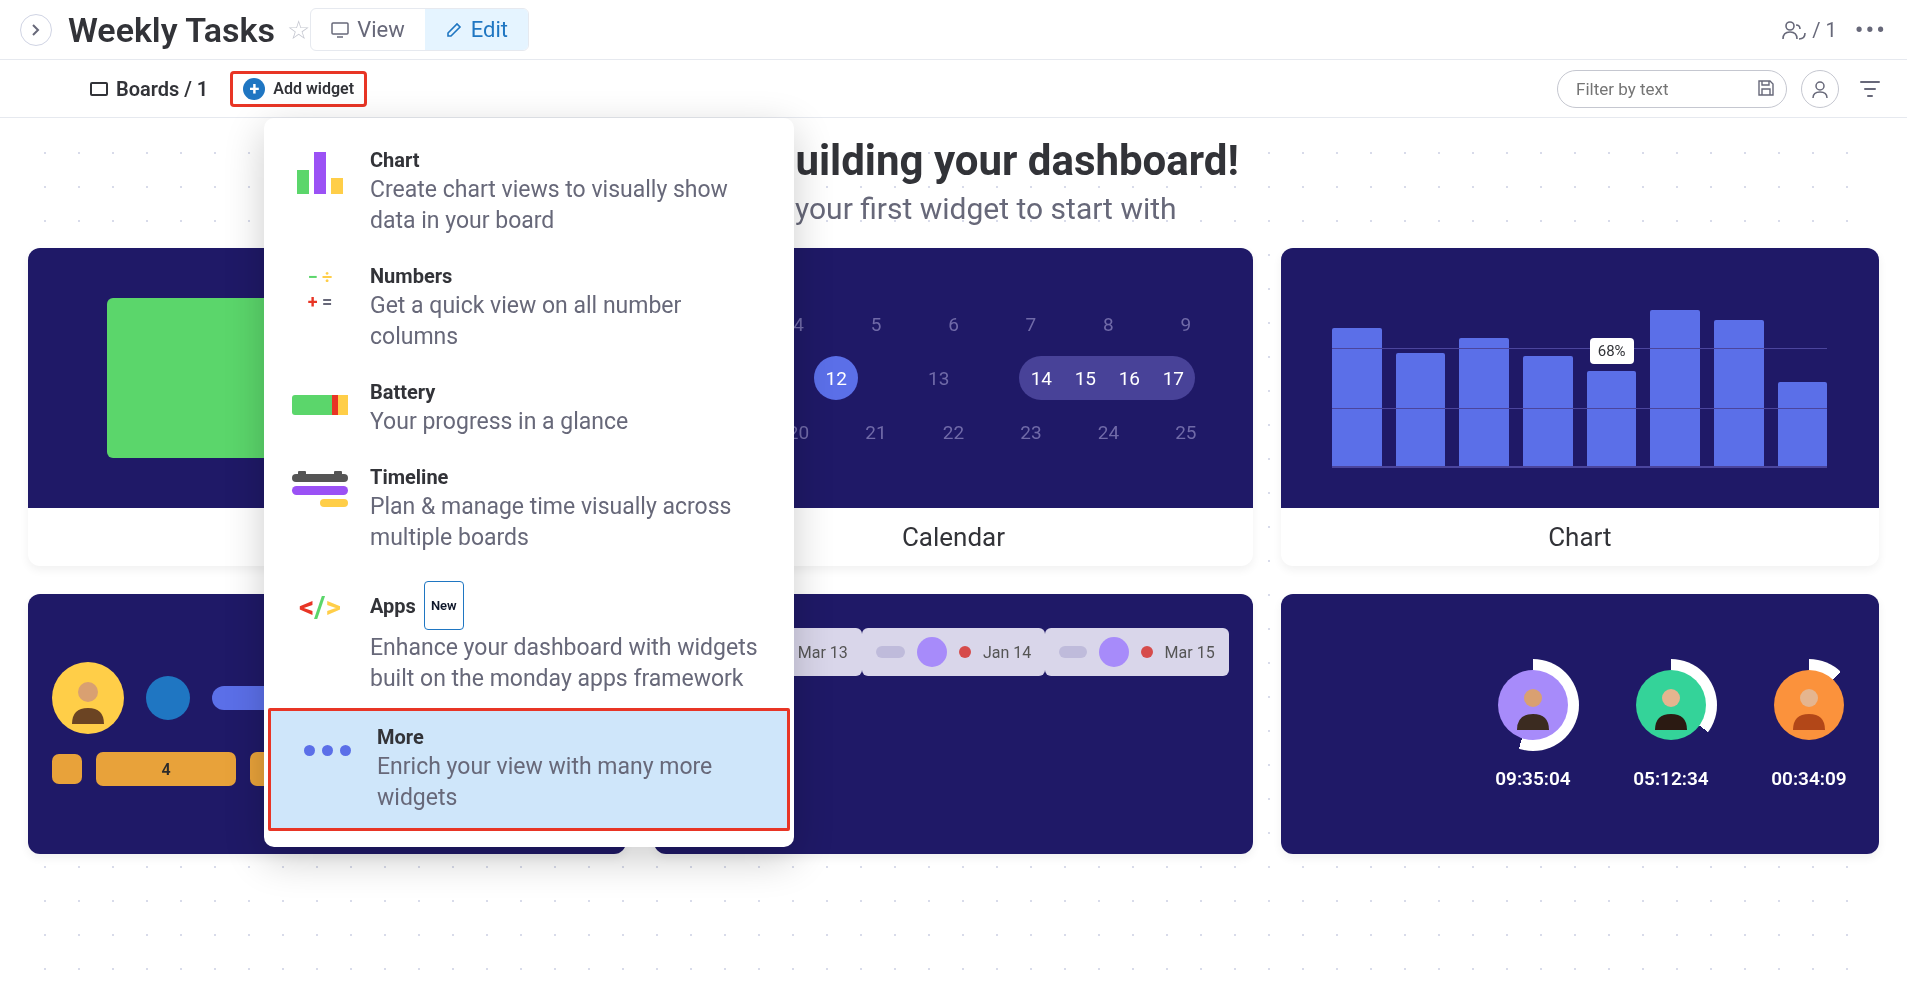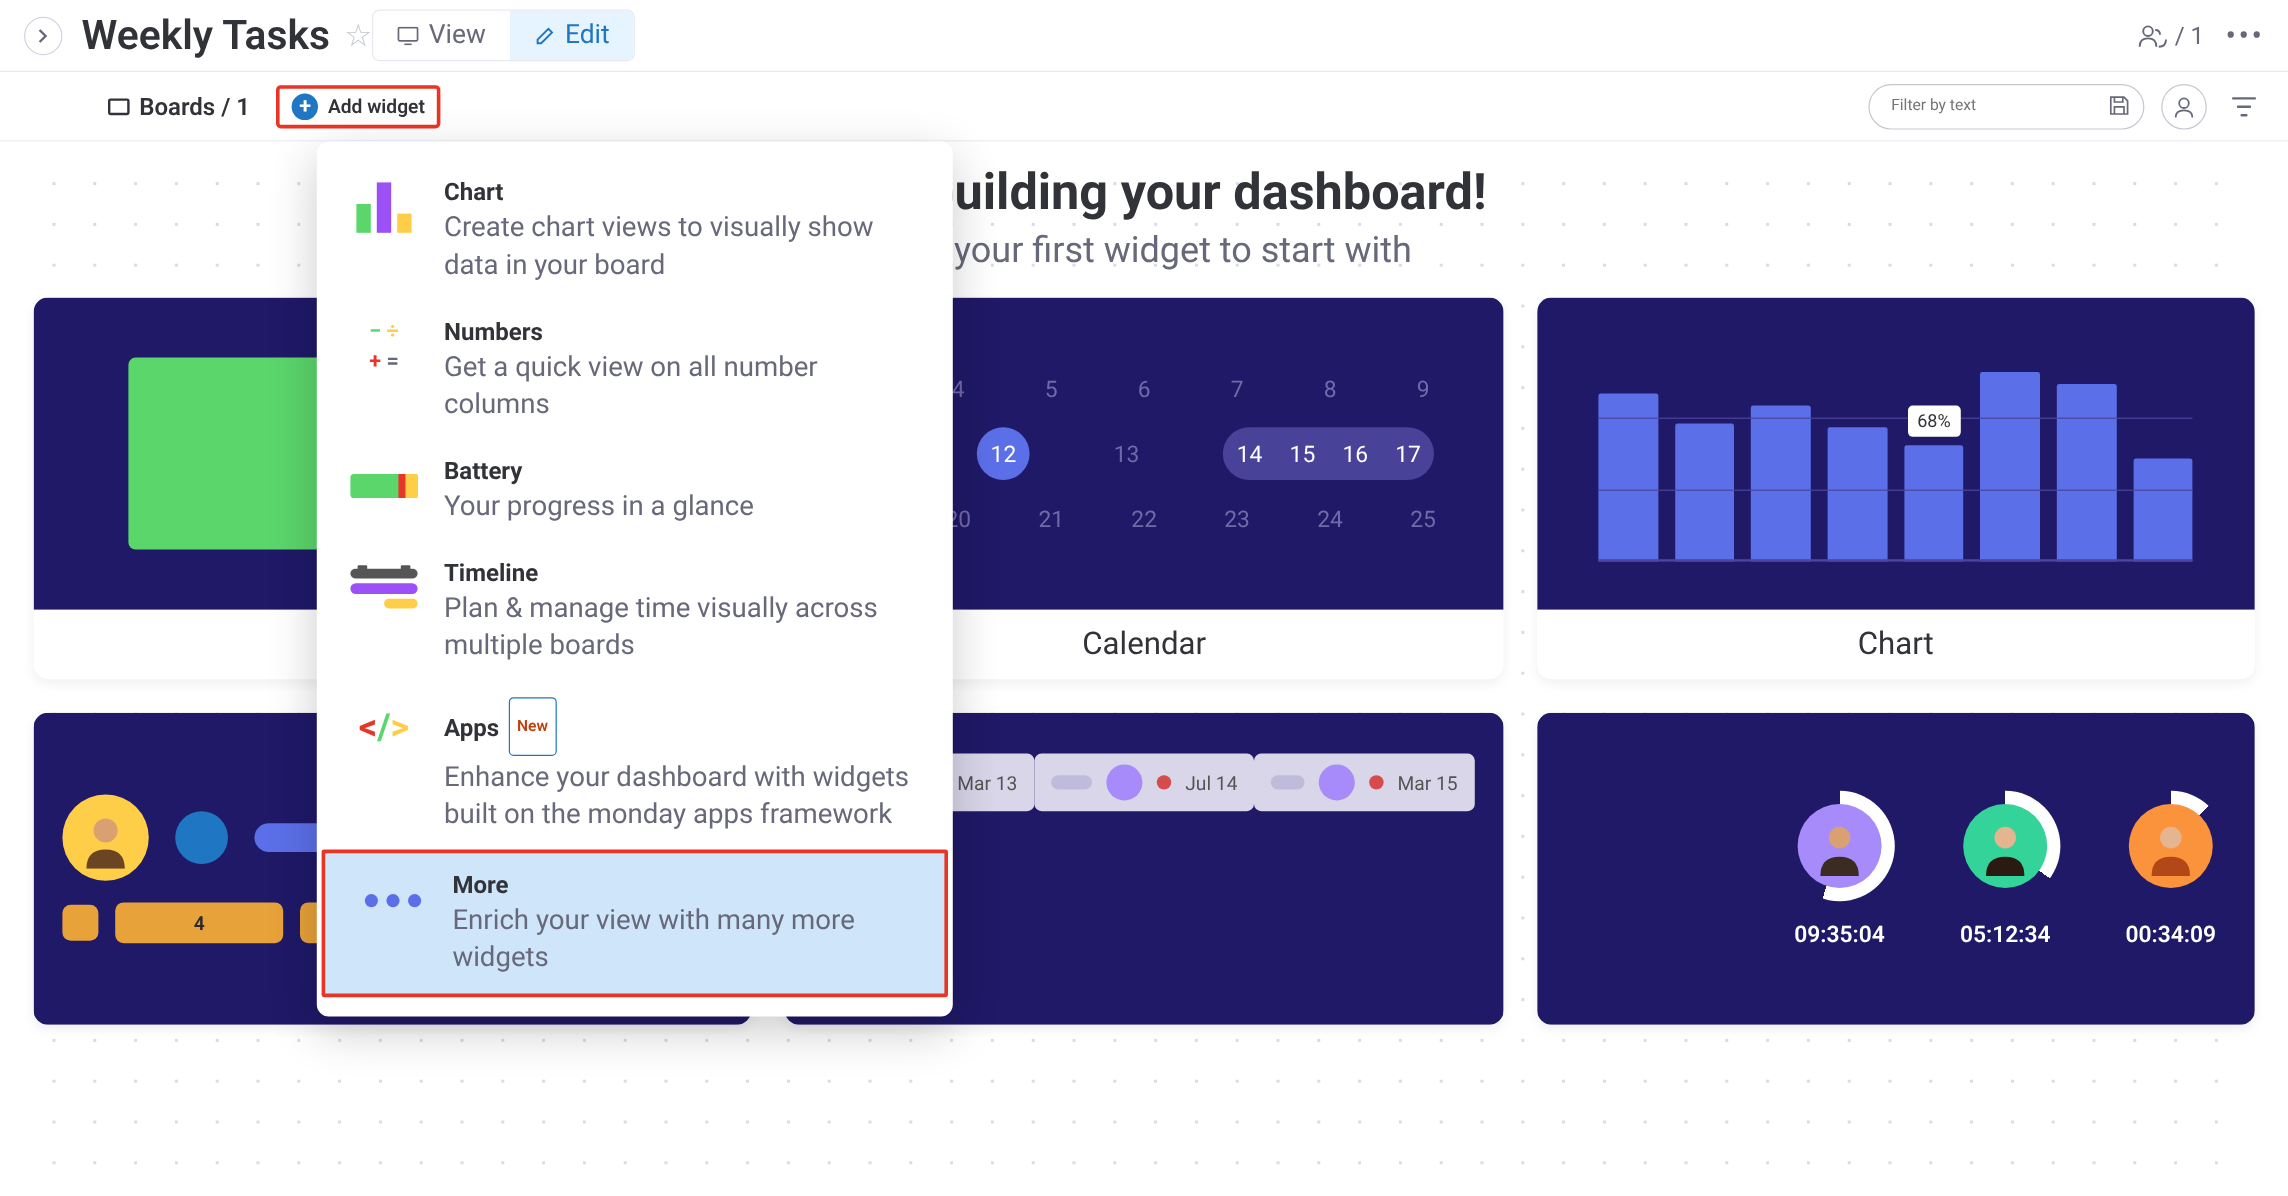--- a/index.html
+++ b/index.html
@@ -19,21 +19,21 @@
   .more-header { color:#676879; font-size:26px; letter-spacing:2px; cursor:pointer;}
 
   
   .toolbar { height: 58px; display:flex; align-items:center; padding: 0 20px; border-bottom:1px solid #e6e9ef; position:relative; background:#fff;}
   .boards-chip { display:flex; align-items:center; gap:8px; font-size:20px; font-weight:600; color:#323338; margin-left:70px;}
   .boards-icon { width:18px; height:14px; border:2px solid #323338; border-radius:2px; position:relative;}
   .add-widget-wrap { margin-left: 22px; border:3px solid #e83525; padding:4px 10px; border-radius:4px; display:flex; align-items:center; gap:8px; cursor:pointer;}
   .plus-circ { width:22px; height:22px; background:#1f76c2; border-radius:50%; display:flex; align-items:center; justify-content:center; color:#fff; font-size:18px; font-weight:bold;}
   .add-widget-label { font-size:16px; font-weight:600; color:#323338;text-align:center;}
   .toolbar-right { margin-left:auto; display:flex; align-items:center; gap:14px;}
-  .filter-input { border:1px solid #c5c7d0; border-radius:20px; height:38px; padding:0 44px 0 18px; font-size:13px; color:#676879; width:230px; position:relative;}
+  .filter-input { border:1px solid #c5c7d0; border-radius:20px; height:38px; padding:0 44px 0 18px; font-size:17px; color:#676879; width:230px; position:relative;}
   .filter-wrap { position:relative; }
   .save-icon { position:absolute; right:12px; top:9px; color:#676879;}
   .avatar-btn { width:38px; height:38px; border:1px solid #c5c7d0; border-radius:50%; display:flex; align-items:center; justify-content:center; color:#676879;}
   .filter-btn { width:34px; height:34px; display:flex; align-items:center; justify-content:center; color:#676879; cursor:pointer;}
 
   
   .canvas { position:relative; background:#fff; height: calc(100% - 118px); padding: 18px 28px; }
   .dots-bg { position:absolute; inset:18px 28px; background-image: radial-gradient(#d8dbea 1.2px, transparent 1.2px); background-size: 34px 34px; z-index:0;}
   .canvas-content { position:relative; z-index:1; }
   .headline { text-align:center; font-size:42px; font-weight:700; color:#323338; margin-bottom:6px;}
@@ -84,21 +84,21 @@
   .tt-ring-inner { width:70px; height:70px; border-radius:50%; overflow:hidden; display:flex; align-items:center; justify-content:center;}
   .tt-time { color:#fff; font-size:19px; font-weight:600;}
 
   
   .dropdown { position:absolute; top:118px; left:264px; width:530px; background:#fff; border-radius:10px; box-shadow: 0 12px 40px rgba(0,0,0,0.2); z-index:50; padding:16px 0;}
   .dd-item { display:flex; gap:18px; padding:14px 24px; cursor:pointer;}
   .dd-item.highlight { background:#cfe6fa; border:3px solid #e83525; margin:0 4px; border-radius:2px;}
   .dd-icon { width:64px; height:50px; flex-shrink:0; display:flex; align-items:center; justify-content:center;}
   .dd-title { font-size:20px; font-weight:700; color:#323338; display:flex; align-items:center; gap:8px;}
   .dd-desc { font-size:23px; color:#676879; margin-top:2px; line-height:1.35;}
-  .new-badge { border:1.5px solid #1f76c2; color:#c2410c; font-size:13px; padding:16px 6px; border-radius:4px; font-weight:600;}
+  .new-badge { border:1.5px solid #1f76c2; color:#0f172a; font-size:13px; padding:16px 6px; border-radius:4px; font-weight:600;}
 
   
   .ic-chart { display:flex; align-items:flex-end; gap:5px;}
   .ic-chart span:nth-child(1){width:12px;height:24px;background:#5bd66b;}
   .ic-chart span:nth-child(2){width:12px;height:42px;background:#9b51f5;}
   .ic-chart span:nth-child(3){width:12px;height:16px;background:#ffce48;}
   .ic-num { display:grid; grid-template-columns:1fr 1fr; gap:4px; font-size:18px; font-weight:bold;}
   .ic-num span:nth-child(1){color:#5bd66b;}
   .ic-num span:nth-child(2){color:#ffce48;}
   .ic-num span:nth-child(3){color:#e83525;}
@@ -297,21 +297,21 @@
             <div class="ov-row">
               <div class="ov-text"></div>
                 <div class="ov-av"></div>
                 <div class="ov-dot"></div>
                 <div class="ov-date">Mar 13</div>
             </div>
             <div class="ov-row">
               <div class="ov-text"></div>
                 <div class="ov-av"></div>
                 <div class="ov-dot"></div>
-                <div class="ov-date">Jul 14</div>
+                <div class="ov-date">Jan 14</div>
             </div>
             <div class="ov-row">
               <div class="ov-text"></div>
                 <div class="ov-av"></div>
                 <div class="ov-dot"></div>
                 <div class="ov-date">Mar 15</div>
             </div>
           </div>
         </div>
 

